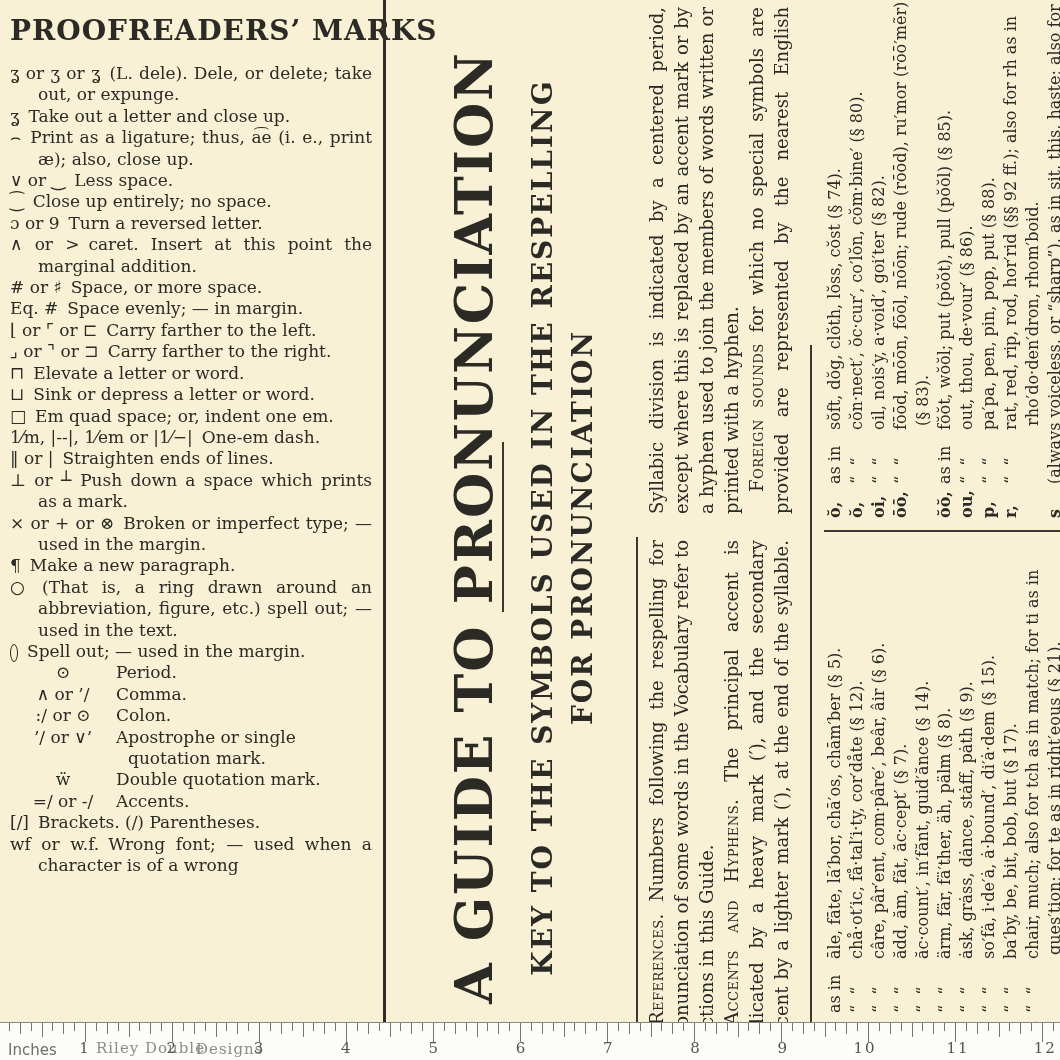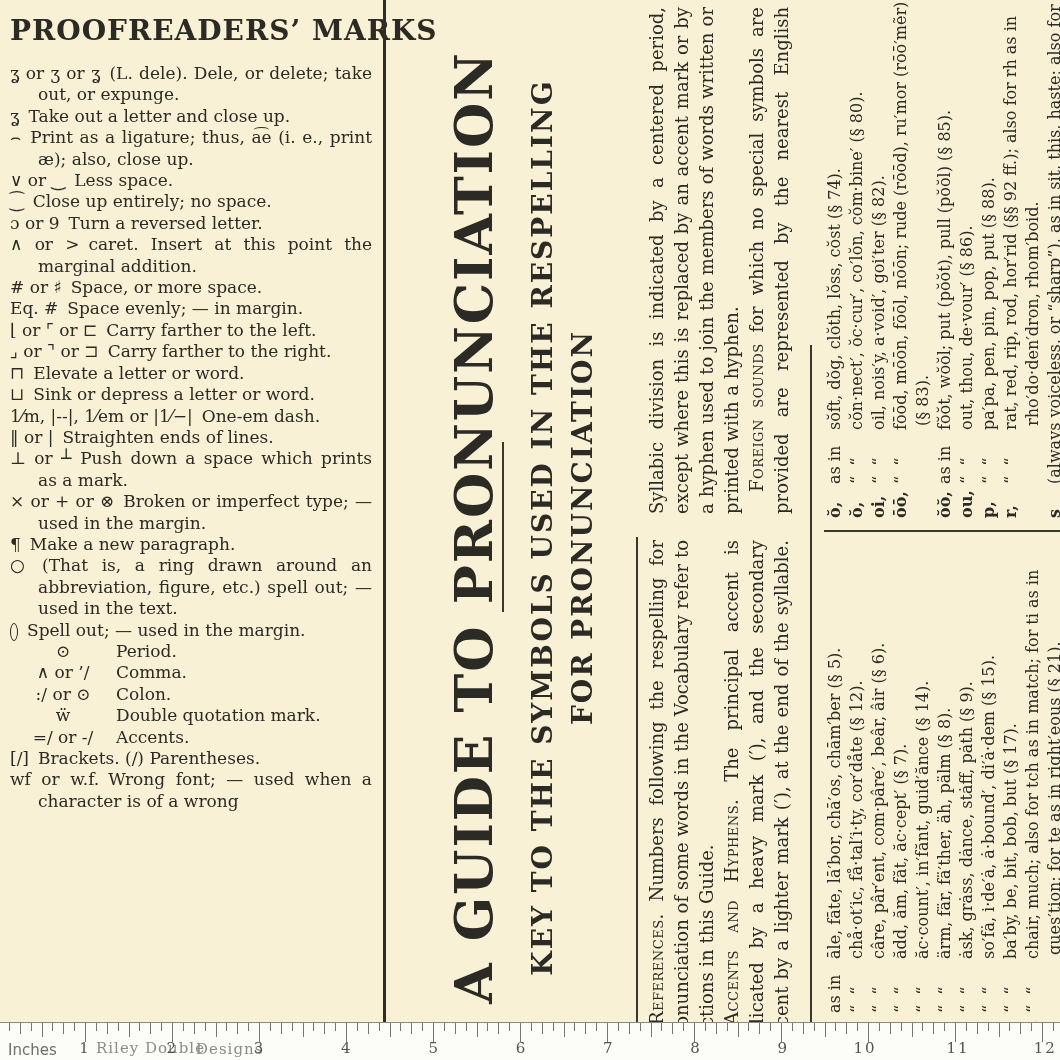--- a/index.html
+++ b/index.html
@@ -79,30 +79,32 @@
         <div class="entry"><span class="sym">∨ or ‿</span><span>Less space.</span></div>
         <div class="entry"><span class="sym">⁐</span><span>Close up entirely; no space.</span></div>
         <div class="entry"><span class="sym">ɔ or 9</span><span>Turn a reversed letter.</span></div>
         <div class="entry"><span class="sym">∧ or &gt;</span><span>caret.  Insert at this point the marginal addition.</span></div>
         <div class="entry"><span class="sym"># or ♯</span><span>Space, or more space.</span></div>
         <div class="entry"><span class="sym">Eq. #</span><span>Space evenly; — in margin.</span></div>
         <div class="entry"><span class="sym">⌊ or ⌜ or ⊏</span><span>Carry farther to the left.</span></div>
         <div class="entry"><span class="sym">⌟ or ⌝ or ⊐</span><span>Carry farther to the right.</span></div>
         <div class="entry"><span class="sym">⊓</span><span>Elevate a letter or word.</span></div>
         <div class="entry"><span class="sym">⊔</span><span>Sink or depress a letter or word.</span></div>
+        <div class="entry"><span class="sym">□</span><span>Em quad space; or, indent one em.</span></div>
         <div class="entry"><span class="sym">1⁄m, |--|, 1⁄em or |1⁄−|</span><span>One-em dash.</span></div>
         <div class="entry"><span class="sym">‖ or |</span><span>Straighten ends of lines.</span></div>
         <div class="entry"><span class="sym">⊥ or ┴</span><span>Push down a space which prints as a mark.</span></div>
         <div class="entry"><span class="sym">× or + or ⊗</span><span>Broken or imperfect type; — used in the margin.</span></div>
         <div class="entry"><span class="sym">¶</span><span>Make a new paragraph.</span></div>
         <div class="entry"><span class="sym">○</span><span>(That is, a ring drawn around an abbreviation, figure, etc.) spell out; — used in the text.</span></div>
         <div class="entry"><span class="sym"><span class="circ">sp</span></span><span>Spell out; — used in the margin.</span></div>
         <div class="entry entry-punct"><span class="sym">⊙</span><span>Period.</span></div>
         <div class="entry entry-punct"><span class="sym">∧ or ’/</span><span>Comma.</span></div>
         <div class="entry entry-punct"><span class="sym">:/ or ⊙</span><span>Colon.</span></div>
+        <div class="entry entry-punct"><span class="sym">’/ or ∨’</span><span>Apostrophe or single quotation mark.</span></div>
         <div class="entry entry-punct"><span class="sym">ẅ</span><span>Double quotation mark.</span></div>
         <div class="entry entry-punct"><span class="sym">=/ or -/</span><span>Accents.</span></div>
         <div class="entry"><span class="sym">[/]</span><span>Brackets.   (/)   Parentheses.</span></div>
         <div class="entry"><span class="sym">wf or w.f.</span><span>Wrong font; — used when a character is of a wrong</span></div>
       </div>
   </section>
 
   <div id="page-divider"></div>
 
   <section id="guide-page">

